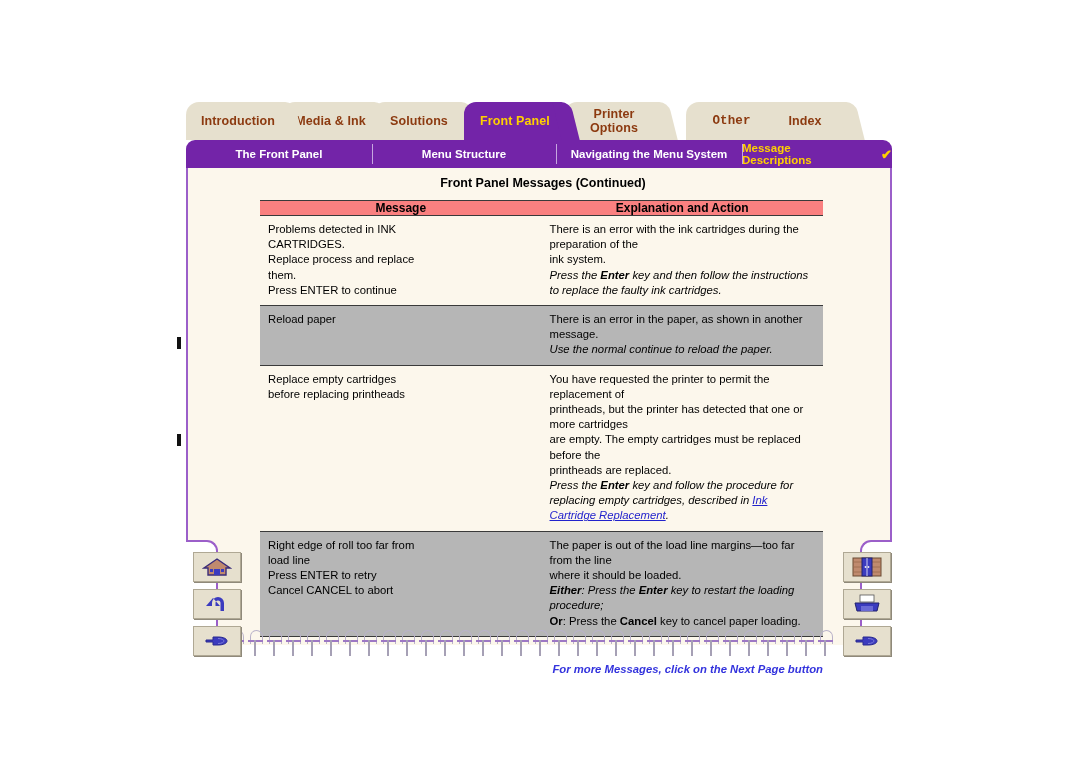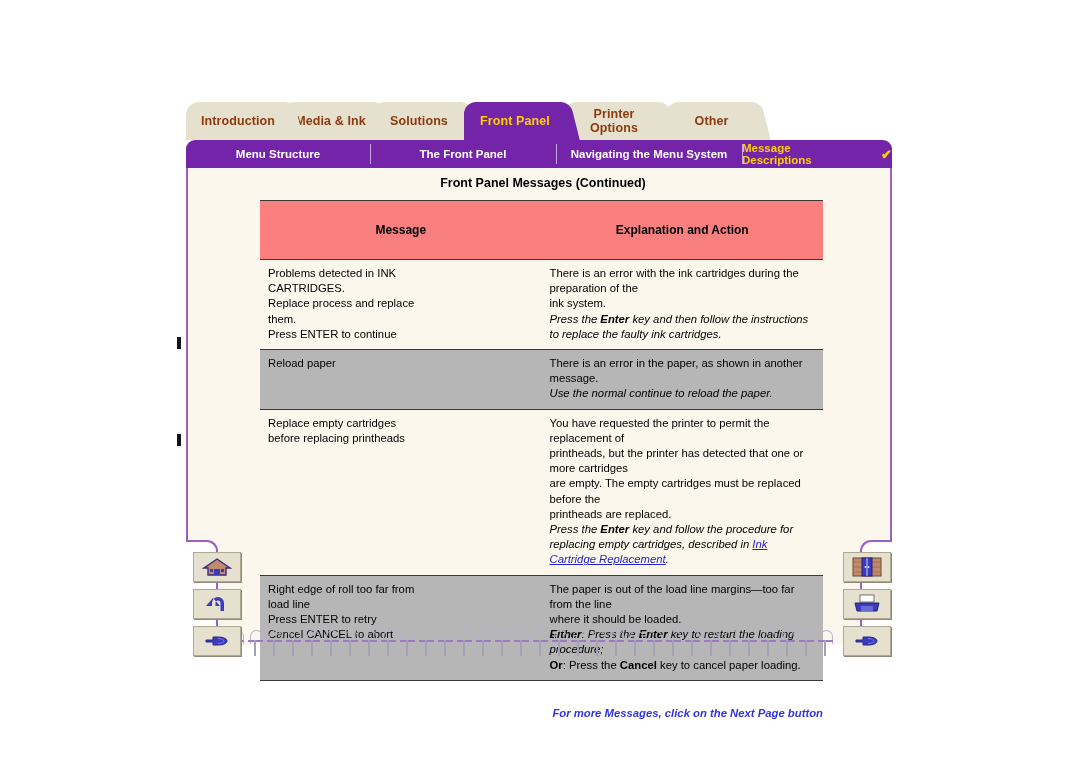--- a/index.html
+++ b/index.html
@@ -188,21 +188,21 @@
     table-layout: fixed;
     font-size: 11.3px;
     color: #000;
   }
   table.msgtable th {
     background: #FA8080;
     border-top: 1.5px solid #3a3a3a;
     border-bottom: 1.5px solid #3a3a3a;
     font-size: 12px;
     font-weight: bold;
-    padding: 22px 4px;
+    padding: 0 4px;
     text-align: center;
     color: #000;
   }
   table.msgtable td {
     vertical-align: top;
     padding: 6px 8px 7px 8px;
     line-height: 15.2px;
     border-bottom: 1.5px solid #3a3a3a;
   }
   tr.shade td { background: #B6B6B6; }
@@ -311,31 +311,34 @@
       <div class="tab" style="left: 186px; width: 94px; z-index: 5;">
         <span class="tablabel">Solutions</span>
       </div>
       <div class="tab active" style="left: 278px; width: 102px; z-index: 9;">
         <span class="tablabel">Front Panel</span>
       </div>
       <div class="tab twoline" style="left: 378px; width: 100px; z-index: 3;">
         <span class="tablabel">Printer
 Options</span>
       </div>
-      <div class="tab" style="left: 480px; width: 91px; z-index: 2;">
+      <div class="tab" style="left: 500px; width: 91px; z-index: 2; font-family: Liberation Mono, monospace;">
         <span class="tablabel">Other</span>
       </div>
+      <div class="tab" style="left: 573px; width: 92px; z-index: 1;">
+        <span class="tablabel">Index</span>
+      </div>
     </div>
 
   <div id="subnav">
+      <div class="subitem" style="flex: 0 0 186px;">
+        <span>The Front Panel</span>
+      </div>
       <div class="subitem" style="flex: 0 0 184px;">
         <span>Menu Structure</span>
-      </div>
-      <div class="subitem" style="flex: 0 0 186px;">
-        <span>The Front Panel</span>
       </div>
       <div class="subitem" style="flex: 0 0 186px;">
         <span>Navigating the Menu System</span>
       </div>
       <div class="subitem current" style="flex: 0 0 150px;">
         <span>Message Descriptions</span>
         <span class="check">✔</span>
       </div>
     </div>
 

